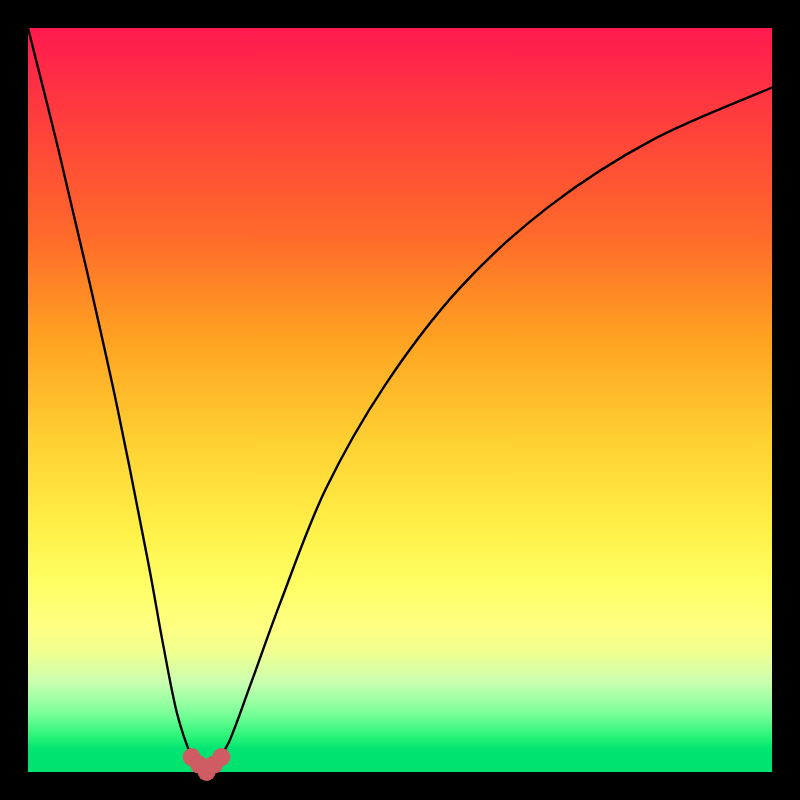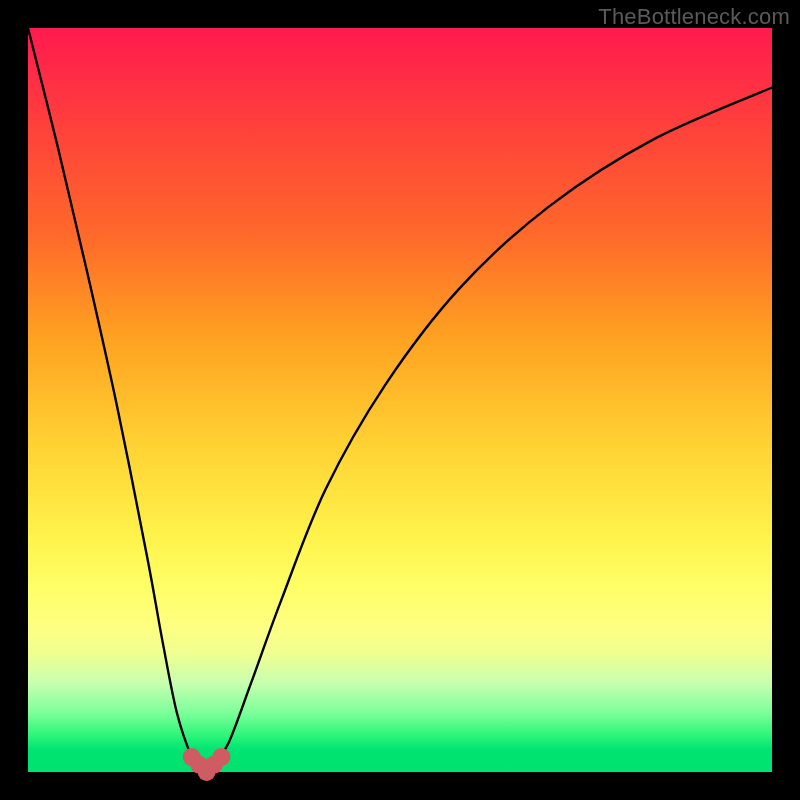--- a/index.html
+++ b/index.html
@@ -56,21 +56,20 @@
     top: 0; left: 0;
     width: 744px;
     height: 744px;
     overflow: visible;
   }
 </style>
 </head>
 <body>
 
 <div class="frame">
-  <div class="watermark">TheBottleneck.com</div>
   <div class="plot">
     <svg class="curve" viewBox="0 0 744 744">
       <path fill="none" stroke="#000" stroke-width="2.4" stroke-linecap="round" d="M 0.0 0.0 C 5.0 19.8, 19.8 78.1, 29.8 119.0 C 39.7 160.0, 49.6 202.1, 59.5 245.5 C 69.4 288.9, 79.4 332.3, 89.3 379.4 C 99.2 426.6, 111.6 489.8, 119.0 528.2 C 126.5 566.7, 129.0 584.0, 133.9 610.1 C 138.9 636.1, 143.8 664.6, 148.8 684.5 C 153.8 704.3, 160.0 720.4, 163.7 729.1 C 167.4 737.8, 168.6 734.1, 171.1 736.6 C 173.6 739.0, 176.1 744.0, 178.6 744.0 C 181.0 744.0, 182.3 741.5, 186.0 736.6 C 189.7 731.6, 194.7 727.9, 200.9 714.2 C 207.1 700.6, 214.5 678.3, 223.2 654.7 C 231.9 631.2, 240.6 605.1, 253.0 572.9 C 265.4 540.6, 280.2 497.2, 297.6 461.3 C 315.0 425.3, 334.8 390.6, 357.1 357.1 C 379.4 323.6, 404.2 290.2, 431.5 260.4 C 458.8 230.6, 488.6 203.4, 520.8 178.6 C 553.0 153.8, 587.8 131.4, 625.0 111.6 C 662.2 91.8, 724.2 68.2, 744.0 59.5"></path>
       <g>
           <circle cx="163.7" cy="729.1" r="9" fill="#cf5b63"></circle>
           <circle cx="171.1" cy="736.6" r="9" fill="#cf5b63"></circle>
           <circle cx="178.6" cy="744.0" r="9" fill="#cf5b63"></circle>
           <circle cx="186.0" cy="736.6" r="9" fill="#cf5b63"></circle>
           <circle cx="193.4" cy="729.1" r="9" fill="#cf5b63"></circle>
         </g>

